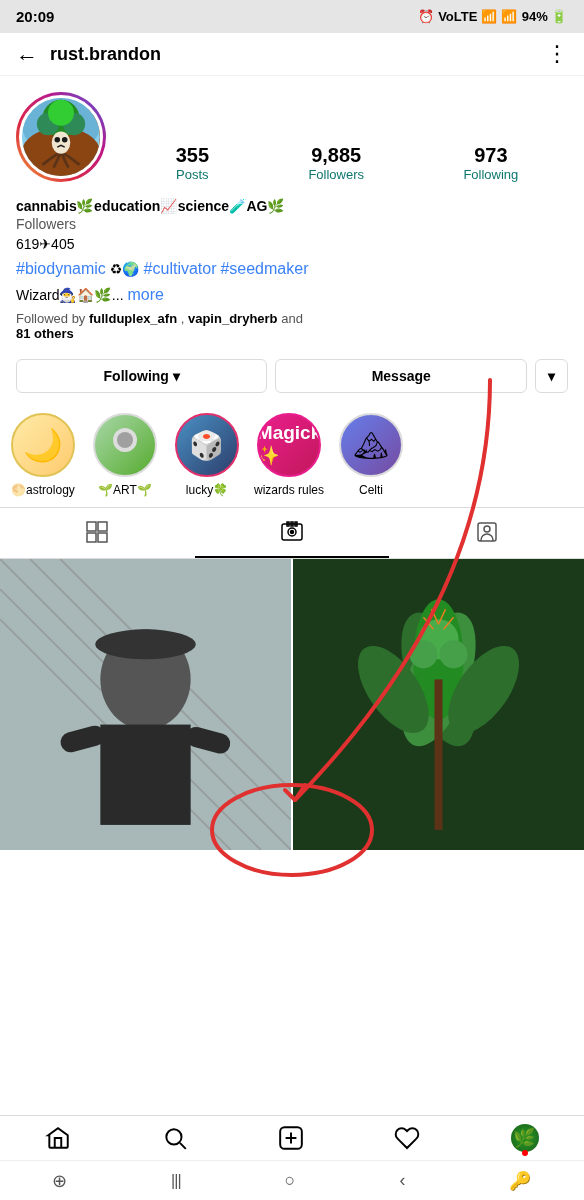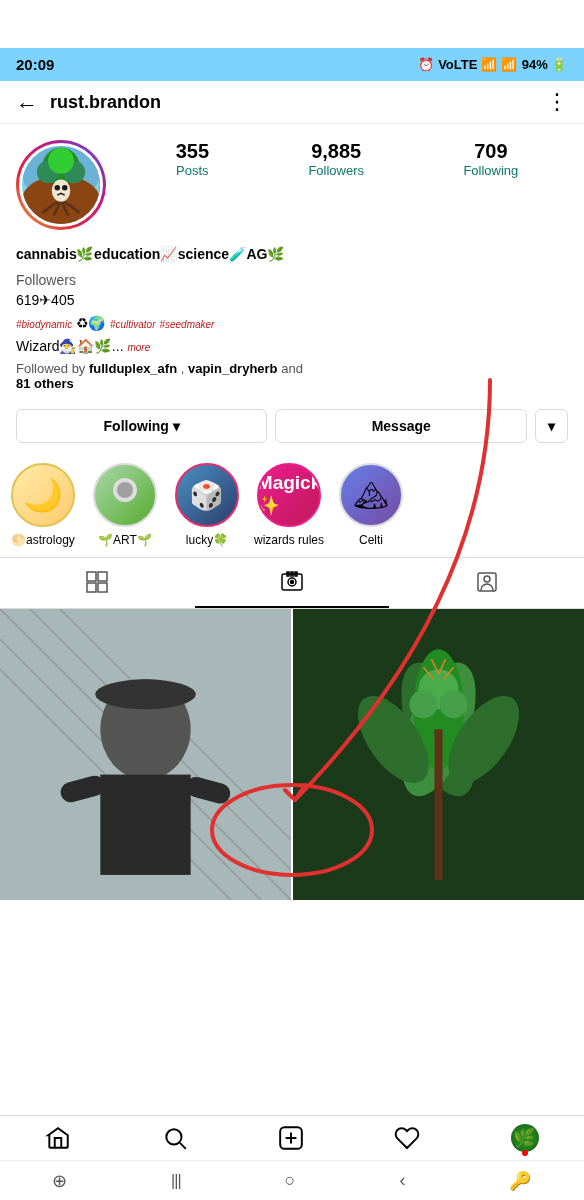--- a/index.html
+++ b/index.html
@@ -14,22 +14,21 @@
     }
 
     
     .status-bar {
       display: flex;
       justify-content: space-between;
       align-items: center;
       padding: 8px 16px;
       font-size: 14px;
       font-weight: 600;
-      background: #7dd3fc;
-      margin-top: 48px;
+      background: #e5e5e5;
     }
     .status-left { font-size: 15px; font-weight: 700; }
     .status-right {
       display: flex;
       align-items: center;
       gap: 4px;
       font-size: 13px;
     }
 
     
@@ -55,21 +54,21 @@
       cursor: pointer;
       color: #000;
     }
 
     
     .profile-section {
       padding: 16px 16px 8px;
     }
     .profile-top {
       display: flex;
-      align-items: flex-start;
+      align-items: flex-end;
       gap: 20px;
     }
     .avatar-container {
       width: 90px;
       height: 90px;
       border-radius: 50%;
       padding: 3px;
       background: linear-gradient(45deg, #f09433, #e6683c, #dc2743, #cc2366, #bc1888, #833ab4, #5851db);
       flex-shrink: 0;
     }
@@ -112,36 +111,35 @@
       color: #0f766e;
     }
 
     
     .bio-section {
       padding: 8px 16px;
     }
     .bio-name {
       font-size: 14px;
       font-weight: 600;
-      margin-bottom: 10px;
+      margin-bottom: 2px;
     }
     .bio-title {
       font-size: 14px;
       color: #555;
       margin-bottom: 2px;
     }
     .bio-line {
       font-size: 14px;
       margin-bottom: 2px;
       line-height: 1.5;
     }
     .bio-link {
-      color: #b91c1c;
-      font-size: 10px;
-      font-style: italic;
+      color: #3b82f6;
+      font-size: 16px;
     }
     .bio-followed {
       font-size: 13px;
       color: #555;
       margin-top: 4px;
     }
     .bio-followed strong {
       color: #000;
       font-weight: 600;
     }
@@ -411,21 +409,21 @@
     <div class="stats-container">
       <div class="stat-item">
         <span class="stat-number">355</span>
         <span class="stat-label">Posts</span>
       </div>
       <div class="stat-item">
         <span class="stat-number">9,885</span>
         <span class="stat-label">Followers</span>
       </div>
       <div class="stat-item">
-        <span class="stat-number">709</span>
+        <span class="stat-number">973</span>
         <span class="stat-label">Following</span>
       </div>
     </div>
   </div>
 </div>
 
 <div class="bio-section">
   <div class="bio-name">cannabis🌿education📈science🧪AG🌿</div>
   <div class="bio-title">Followers</div>
   <div class="bio-line">619✈405</div>

